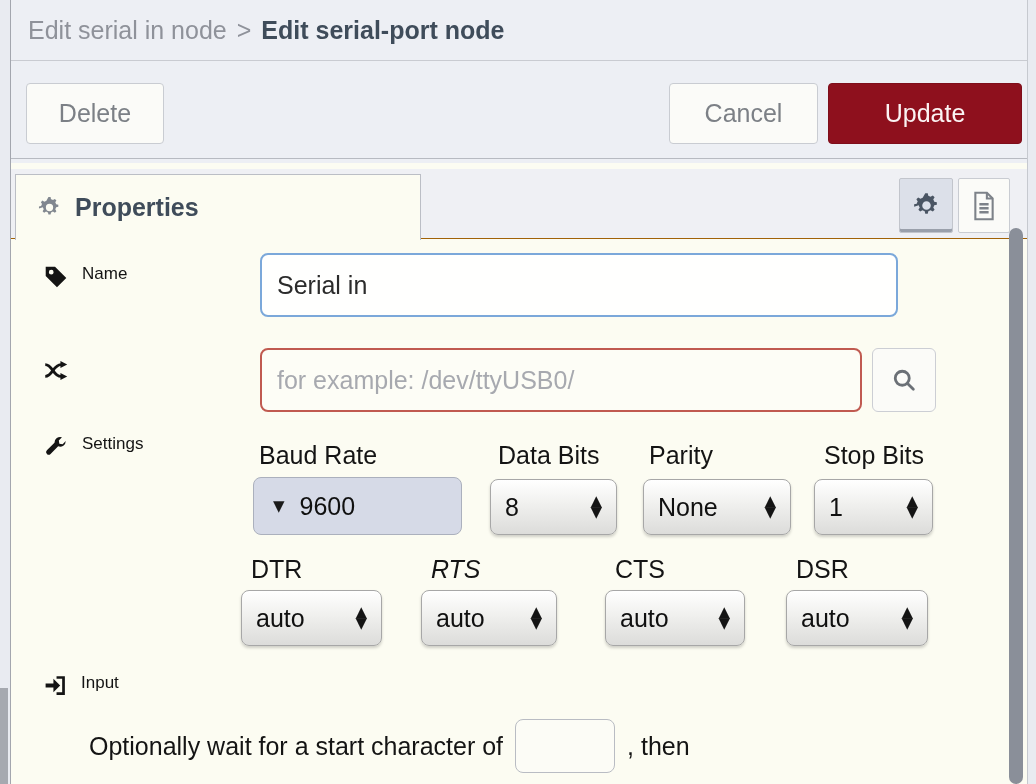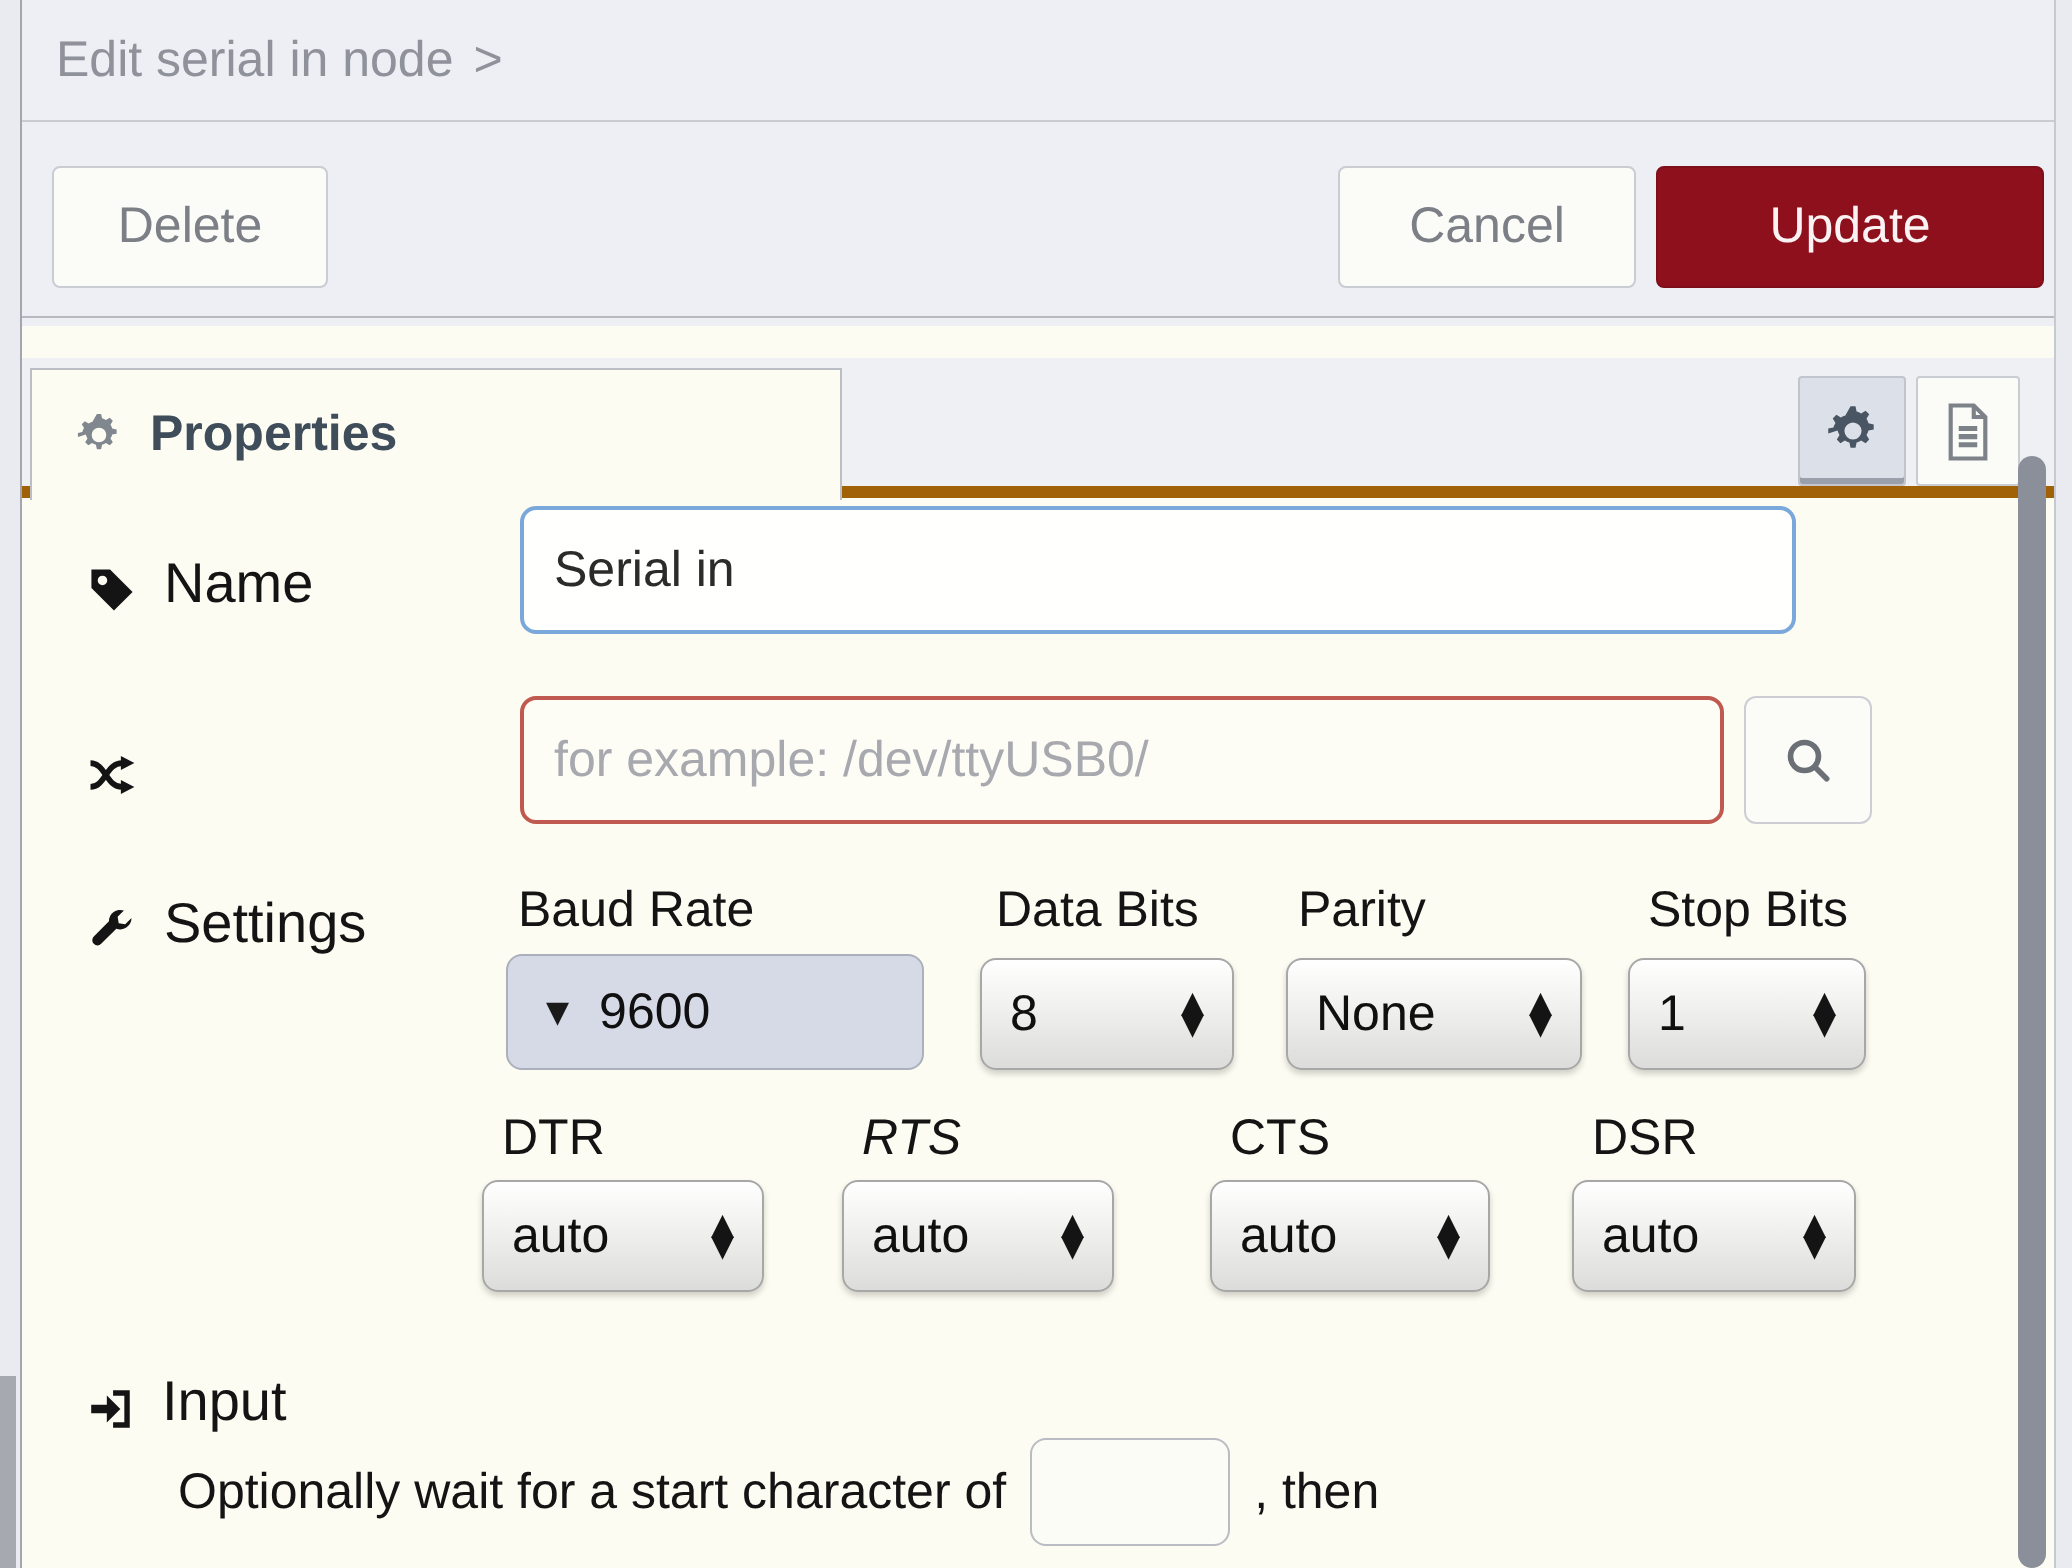--- a/index.html
+++ b/index.html
@@ -30,35 +30,35 @@
     position: absolute; top: 22px; height: 61px; border-radius: 4px;
     font-size: 25px; display: flex; align-items: center; justify-content: center;
     cursor: pointer; font-family: "Liberation Sans", sans-serif;
   }
   .btn-plain { background: #fbfbf8; border: 1px solid #c9ccd2; color: #7c8086; }
   .btn-delete { left: 15px; width: 138px; }
   .btn-cancel { left: 658px; width: 149px; }
   .btn-update { left: 817px; width: 194px; background: #8e101d; border: 1px solid #7e0e1a; color: #fbf3f3; }
   
   .form { position: absolute; top: 163px; left: 0; right: 0; bottom: 0; background: #fcfcf2; }
-  .tabbar { position: absolute; top: 16px; left: 0; right: 0; height: 70px; background: #eff0f4; border-bottom: 6px solid #a16207; text-align: center; }
+  .tabbar { position: absolute; top: 6px; left: 0; right: 0; height: 70px; background: #eff0f4; border-bottom: 1px solid #a16207; text-align: center; }
   .tab-active {
     position: absolute; left: 4px; top: 5px; width: 406px; height: 66px; z-index: 2;
     background: #fcfcf2; border: 1px solid #bbbec5; border-bottom: none;
     display: flex; align-items: center; gap: 14px; padding-left: 22px;
     font-size: 25px; font-weight: bold; color: #3f4c5a; cursor: pointer;
   }
   .icon-btn {
     position: absolute; top: 9px; height: 55px; border-radius: 2px;
     display: flex; align-items: center; justify-content: center; cursor: pointer;
   }
   .gear-btn { left: 888px; width: 54px; background: #dce0e9; border: 1px solid #c2c5cc; box-shadow: inset 0 -3px 0 #9aa0ab; }
   .doc-btn { left: 947px; width: 52px; background: #fbfbf8; border: 1px solid #c9ccd2; }
   
-  .field-label { position: absolute; display: flex; align-items: flex-end; gap: 13px; font-size: 28px; color: #141414; height: 44px; }
+  .field-label { position: absolute; display: flex; align-items: flex-start; gap: 13px; font-size: 17px; color: #141414; height: 44px; }
   .label-name { left: 32px; top: 101px; }
   .label-port { left: 32px; top: 194px; }
   .label-settings { left: 32px; top: 271px; }
   .label-input { left: 32px; top: 510px; }
   .col-label { position: absolute; font-size: 25px; color: #141414; white-space: nowrap; }
   
   .text-input {
     position: absolute; border-radius: 8px; font-size: 25px; padding: 0 15px;
     background: #fffffe; color: #2b2b2b; font-family: "Liberation Sans", sans-serif; outline: none;
   }
@@ -117,20 +117,21 @@
   .svg-icon { display: block; }
 </style>
 </head>
 <body>
 
 <div class="dialog">
 
   <div class="header">
     <span class="crumb-secondary">Edit serial in node</span>
     <span class="crumb-sep">&gt;</span>
+    <span class="crumb-primary">Edit serial-port node</span>
   </div>
 
   <div class="toolbar">
     <button class="btn btn-plain btn-delete">Delete</button>
     <button class="btn btn-plain btn-cancel">Cancel</button>
     <button class="btn btn-update">Update</button>
   </div>
 
   <div class="form">
 

